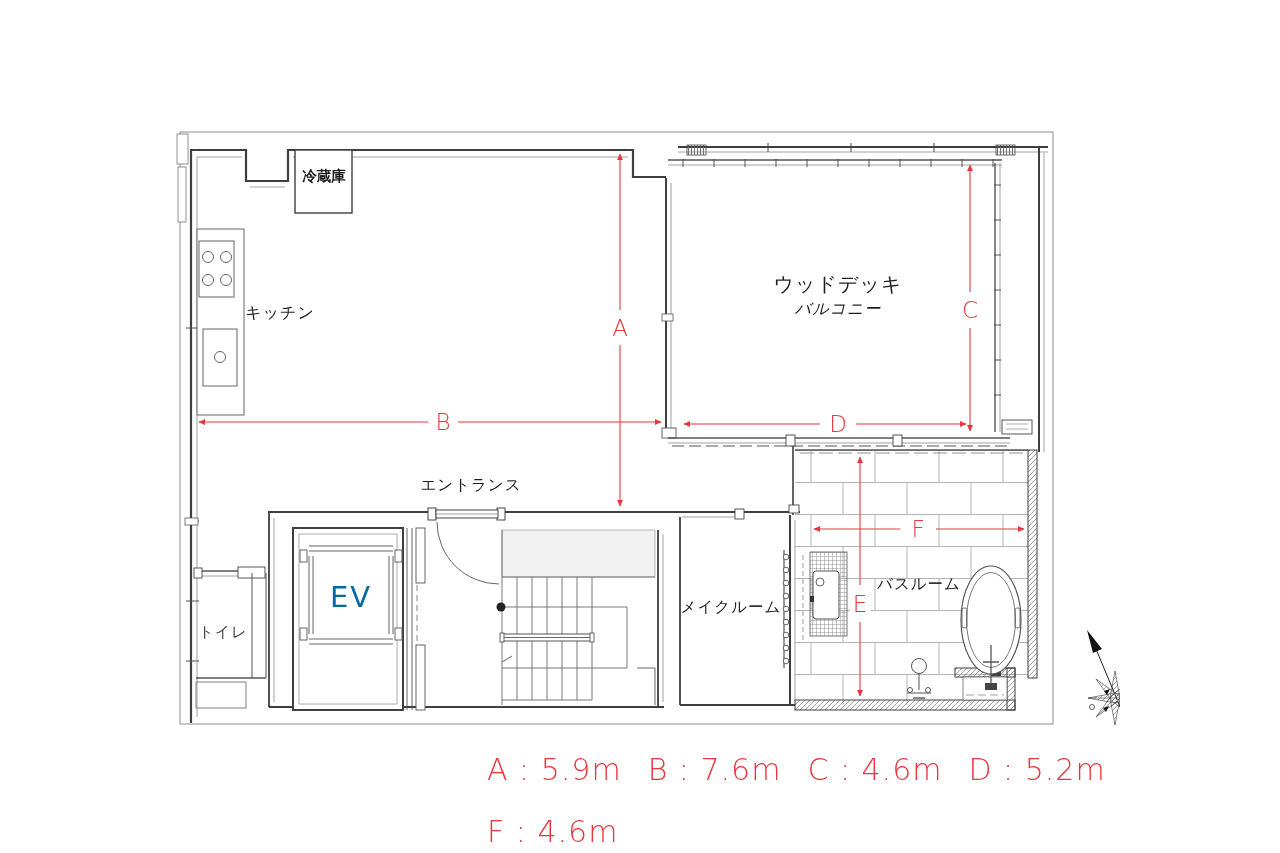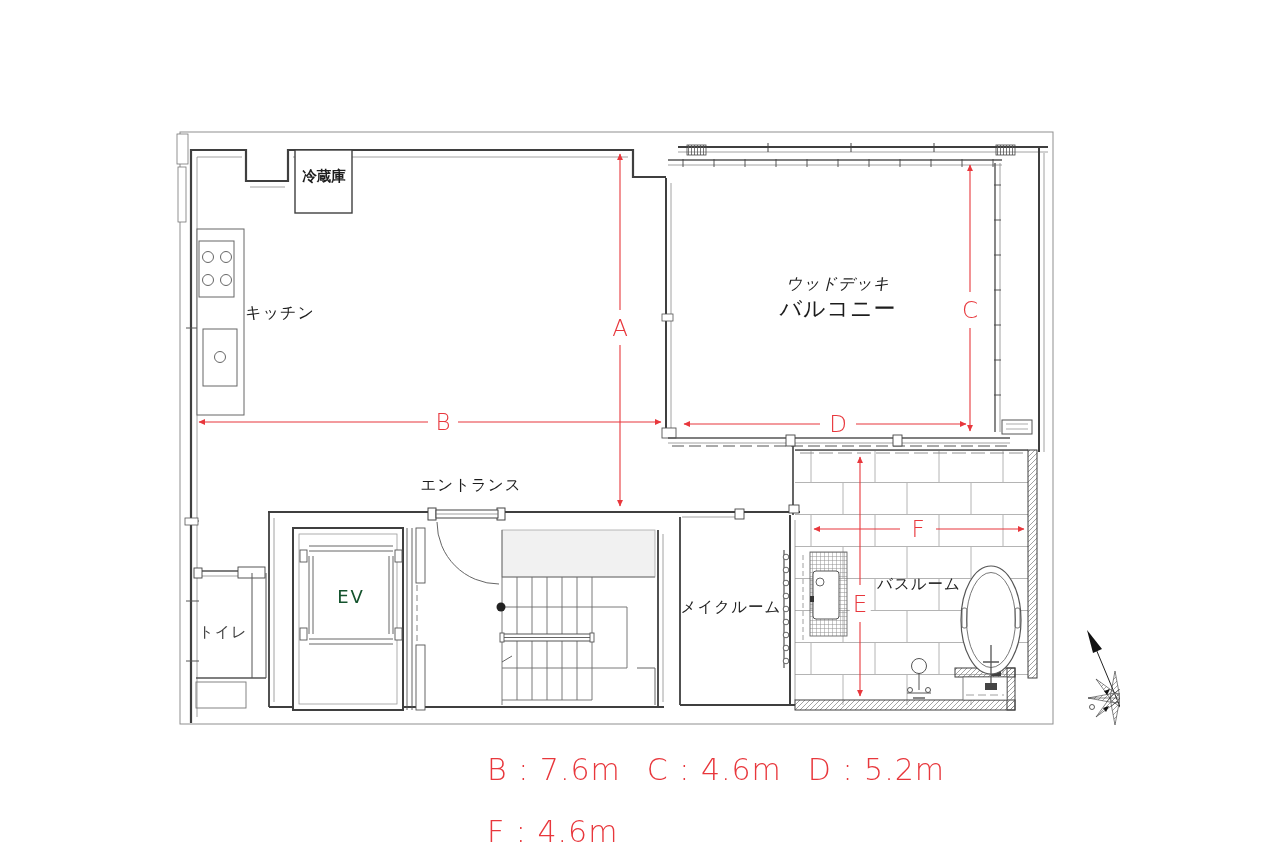--- a/index.html
+++ b/index.html
@@ -269,36 +269,37 @@
       <polygon points="-11,-7 -5,-9 -8,-3" fill="#111"></polygon>
       <polygon points="12,-9 16,-4 9,-4" fill="#111"></polygon>
       <polygon points="-12,10 -6,8 -9,14" fill="#111"></polygon>
       <polygon points="11,9 14,14 7,13" fill="#111"></polygon>
     </g>
   </g>
 </svg>
 
 <div class="lbl" style="left:324px;top:176px;font-size:14.5px;font-weight:600;letter-spacing:0;">冷蔵庫</div>
 <div class="lbl" style="left:280px;top:313px;font-size:16px;">キッチン</div>
-<div class="lbl" style="left:838px;top:284px;font-size:16px;font-style:italic;">ウッドデッキ</div>
-<div class="lbl" style="left:838px;top:309px;font-size:22px;">バルコニー</div>
+<div class="lbl" style="left:838px;top:284px;font-size:20px;">ウッドデッキ</div>
+<div class="lbl" style="left:838px;top:309px;font-size:16px;font-style:italic;">バルコニー</div>
 <div class="lbl" style="left:471px;top:486px;font-size:15.5px;">エントランス</div>
-<div class="lbl" style="left:351px;top:597px;font-size:18px;color:#14532d;letter-spacing:2px;">EV</div>
+<div class="lbl" style="left:351px;top:597px;font-size:29px;color:#0369a1;letter-spacing:2px;">EV</div>
 <div class="lbl" style="left:223px;top:632px;font-size:15px;color:#404040;">トイレ</div>
 <div class="lbl" style="left:731px;top:608px;font-size:15.5px;">メイクルーム</div>
 <div class="lbl" style="left:919px;top:585px;font-size:15.5px;">バスルーム</div>
 
 <div class="dim-letter" style="left:620px;top:328px;">A</div>
 <div class="dim-letter" style="left:443px;top:422px;">B</div>
 <div class="dim-letter" style="left:970px;top:310px;">C</div>
 <div class="dim-letter" style="left:838px;top:424px;">D</div>
 <div class="dim-letter" style="left:860px;top:604px;">E</div>
 <div class="dim-letter" style="left:918px;top:529px;">F</div>
 
 <div class="legend" style="left:487px;top:752px;">
+  <span>A : 5.9m</span>
   <span>B : 7.6m</span>
   <span>C : 4.6m</span>
   <span>D : 5.2m</span>
 </div>
 <div class="legend" style="left:487px;top:814px;">
   <span>F : 4.6m</span>
 </div>
 
 </div>
 

